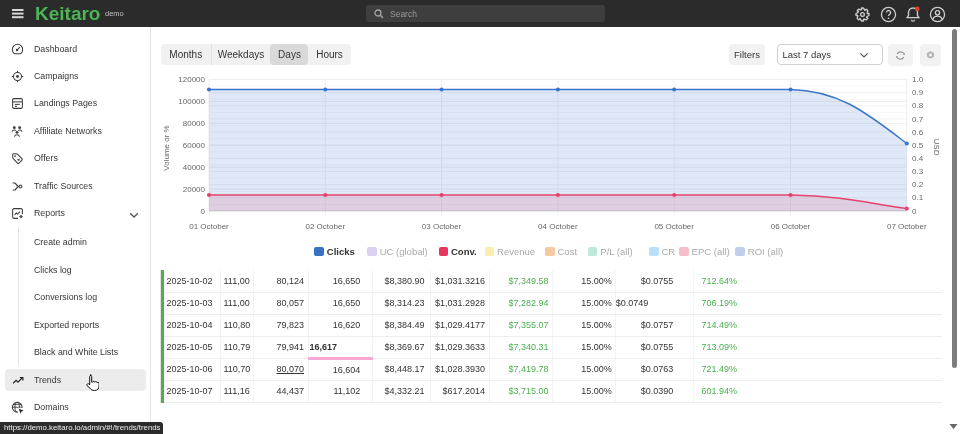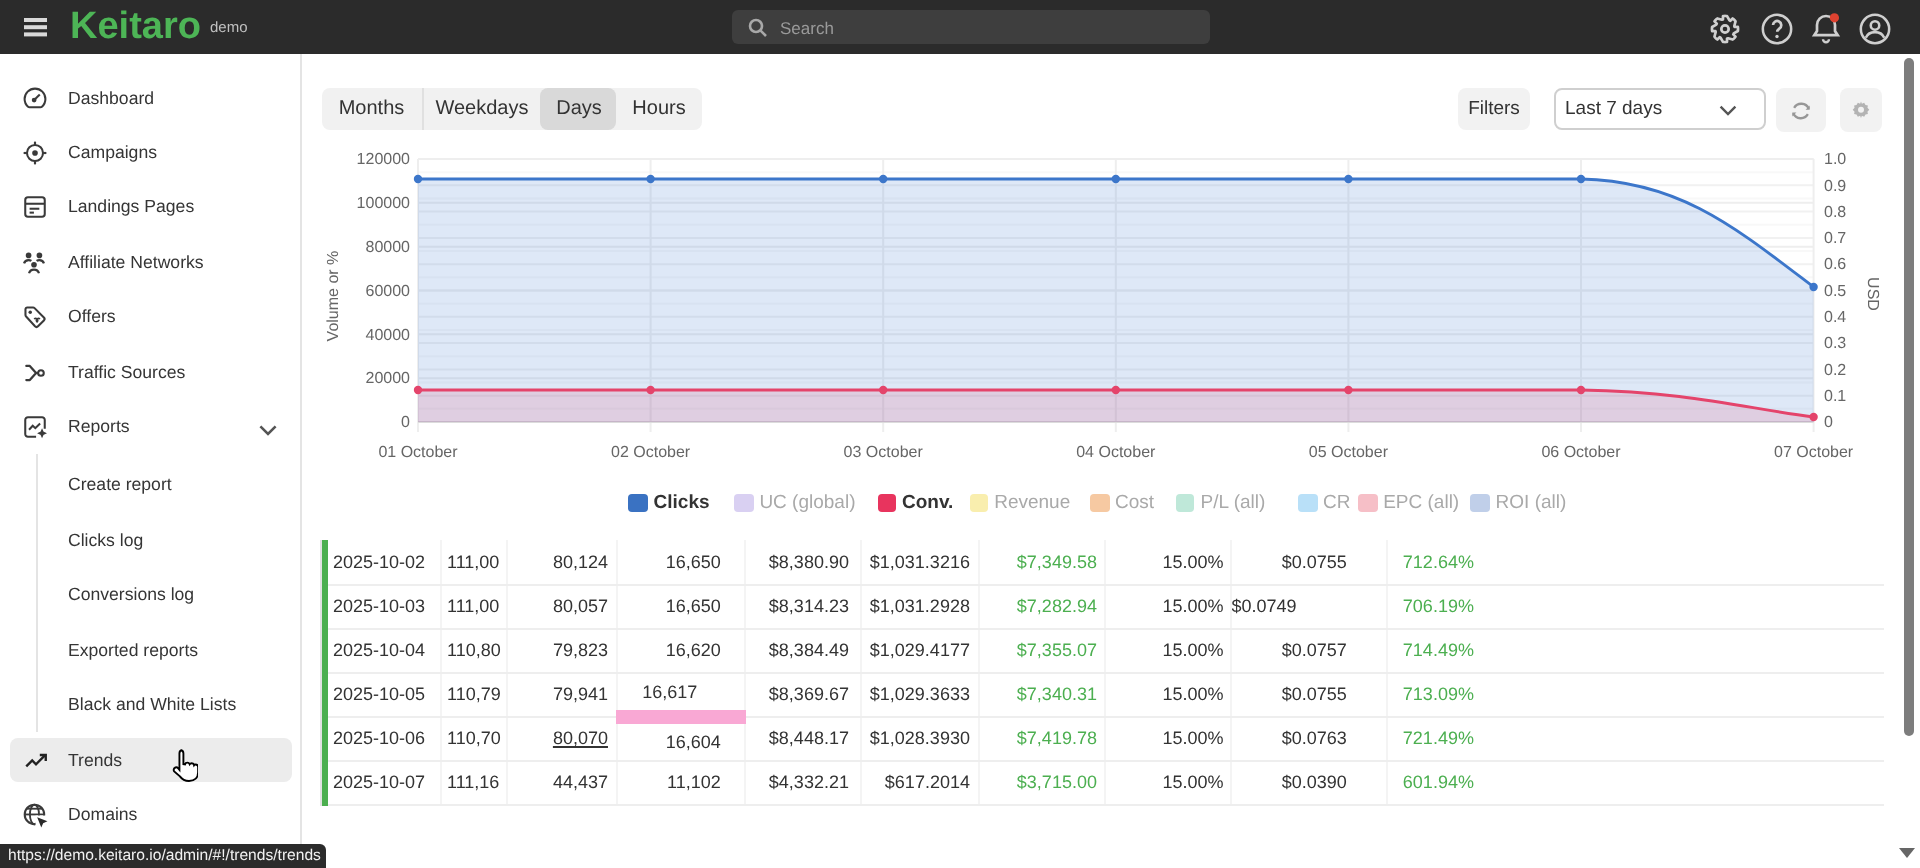--- a/index.html
+++ b/index.html
@@ -94,21 +94,21 @@
 <div class="abs" style="left:34px;top:180.7px;font-size:8.8px;color:#353535;">Traffic Sources</div>
 <svg class="abs" style="left:11px;top:207.1px;" width="13" height="13" viewBox="0 0 24 24">
     <path d="M21 13.5 V5.5 A2.5 2.5 0 0 0 18.5 3 H5.5 A2.5 2.5 0 0 0 3 5.5 v13 A2.5 2.5 0 0 0 5.5 21 H13" fill="none" stroke="#3a3a3a" stroke-width="1.9"></path>
     <path d="M6.5 14.5 l3.4-3.6 2.4 2.2 4.4-4.4" fill="none" stroke="#3a3a3a" stroke-width="1.9"></path>
     <path d="M18.5 15.2 l.8 1.8 1.8 .8 -1.8 .8 -.8 1.8 -.8-1.8 -1.8-.8 1.8-.8 Z" fill="#3a3a3a" stroke="#3a3a3a" stroke-width="1.6"></path>
   </svg>
 <div class="abs" style="left:34px;top:208.1px;font-size:8.8px;color:#353535;">Reports</div>
 <svg class="abs" style="left:128.5px;top:211.6px;" width="10" height="7" viewBox="0 0 10 7">
     <path d="M1.2 1.2 L5 5 L8.8 1.2" fill="none" stroke="#555" stroke-width="1.3"></path>
   </svg>
-<div class="abs" style="left:34px;top:237.2px;font-size:8.8px;color:#353535;">Create report</div>
+<div class="abs" style="left:34px;top:237.2px;font-size:8.8px;color:#353535;">Create admin</div>
 <div class="abs" style="left:34px;top:264.9px;font-size:8.8px;color:#353535;">Clicks log</div>
 <div class="abs" style="left:34px;top:292.2px;font-size:8.8px;color:#353535;">Conversions log</div>
 <div class="abs" style="left:34px;top:319.5px;font-size:8.8px;color:#353535;">Exported reports</div>
 <div class="abs" style="left:34px;top:346.7px;font-size:8.8px;color:#353535;">Black and White Lists</div>
 <svg class="abs" style="left:11px;top:373.5px;" width="14" height="13" viewBox="0 0 24 24">
     <path d="M3 17 l5.5-5.5 3.5 3.5 8-8" fill="none" stroke="#222" stroke-width="2.2"></path>
     <path d="M15.5 6.5 h5.5 v5.5" fill="none" stroke="#222" stroke-width="2.2"></path>
   </svg>
 <div class="abs" style="left:34px;top:374.5px;font-size:8.8px;color:#353535;">Trends</div>
 <svg class="abs" style="left:11px;top:401.2px;" width="13" height="13" viewBox="0 0 24 24">
@@ -309,21 +309,21 @@
 <td style="border-bottom:1px solid #eeeeee;white-space:nowrap;overflow:hidden;text-align:right;padding-right:4px;border-right:1px solid #f4f4f4;color:#4caf50;">$7,355.07</td>
 <td style="border-bottom:1px solid #eeeeee;white-space:nowrap;overflow:hidden;text-align:right;padding-right:3px;border-right:1px solid #f4f4f4;">15.00%</td>
 <td style="border-bottom:1px solid #eeeeee;white-space:nowrap;overflow:hidden;text-align:right;padding-right:20px;border-right:1px solid #f4f4f4;">$0.0757</td>
 <td style="border-bottom:1px solid #eeeeee;white-space:nowrap;overflow:hidden;text-align:right;padding-right:5.5px;color:#4caf50;">714.49%</td>
 <td style="border-bottom:1px solid #eeeeee;white-space:nowrap;overflow:hidden;">&nbsp;</td>
 </tr>
 <tr style="height:22px;">
 <td style="border-bottom:1px solid #eeeeee;white-space:nowrap;overflow:hidden;border-left:3px solid #4caf50;padding-left:2.5px;border-right:1px solid #f4f4f4;">2025-10-05</td>
 <td style="border-bottom:1px solid #eeeeee;white-space:nowrap;overflow:hidden;text-align:left;padding-left:2.5px;border-right:1px solid #f4f4f4;">110,79</td>
 <td style="border-bottom:1px solid #eeeeee;white-space:nowrap;overflow:hidden;text-align:right;padding-right:4.5px;border-right:1px solid #f4f4f4;">79,941</td>
-<td style="border-bottom:7px solid #f9a8d4;white-space:nowrap;overflow:hidden;text-align:center;padding-right:11.5px;border-right:1px solid #f4f4f4;">16,617</td>
+<td style="border-bottom:3px solid #f9a8d4;white-space:nowrap;overflow:hidden;text-align:left;padding-right:11.5px;border-right:1px solid #f4f4f4;font-weight:bold;">16,617</td>
 <td style="border-bottom:1px solid #eeeeee;white-space:nowrap;overflow:hidden;text-align:right;padding-right:5.5px;border-right:1px solid #f4f4f4;">$8,369.67</td>
 <td style="border-bottom:1px solid #eeeeee;white-space:nowrap;overflow:hidden;text-align:right;padding-right:4px;border-right:1px solid #f4f4f4;">$1,029.3633</td>
 <td style="border-bottom:1px solid #eeeeee;white-space:nowrap;overflow:hidden;text-align:right;padding-right:4px;border-right:1px solid #f4f4f4;color:#4caf50;">$7,340.31</td>
 <td style="border-bottom:1px solid #eeeeee;white-space:nowrap;overflow:hidden;text-align:right;padding-right:3px;border-right:1px solid #f4f4f4;">15.00%</td>
 <td style="border-bottom:1px solid #eeeeee;white-space:nowrap;overflow:hidden;text-align:right;padding-right:20px;border-right:1px solid #f4f4f4;">$0.0755</td>
 <td style="border-bottom:1px solid #eeeeee;white-space:nowrap;overflow:hidden;text-align:right;padding-right:5.5px;color:#4caf50;">713.09%</td>
 <td style="border-bottom:1px solid #eeeeee;white-space:nowrap;overflow:hidden;">&nbsp;</td>
 </tr>
 <tr style="height:22px;">
 <td style="border-bottom:1px solid #eeeeee;white-space:nowrap;overflow:hidden;border-left:3px solid #4caf50;padding-left:2.5px;border-right:1px solid #f4f4f4;">2025-10-06</td>

